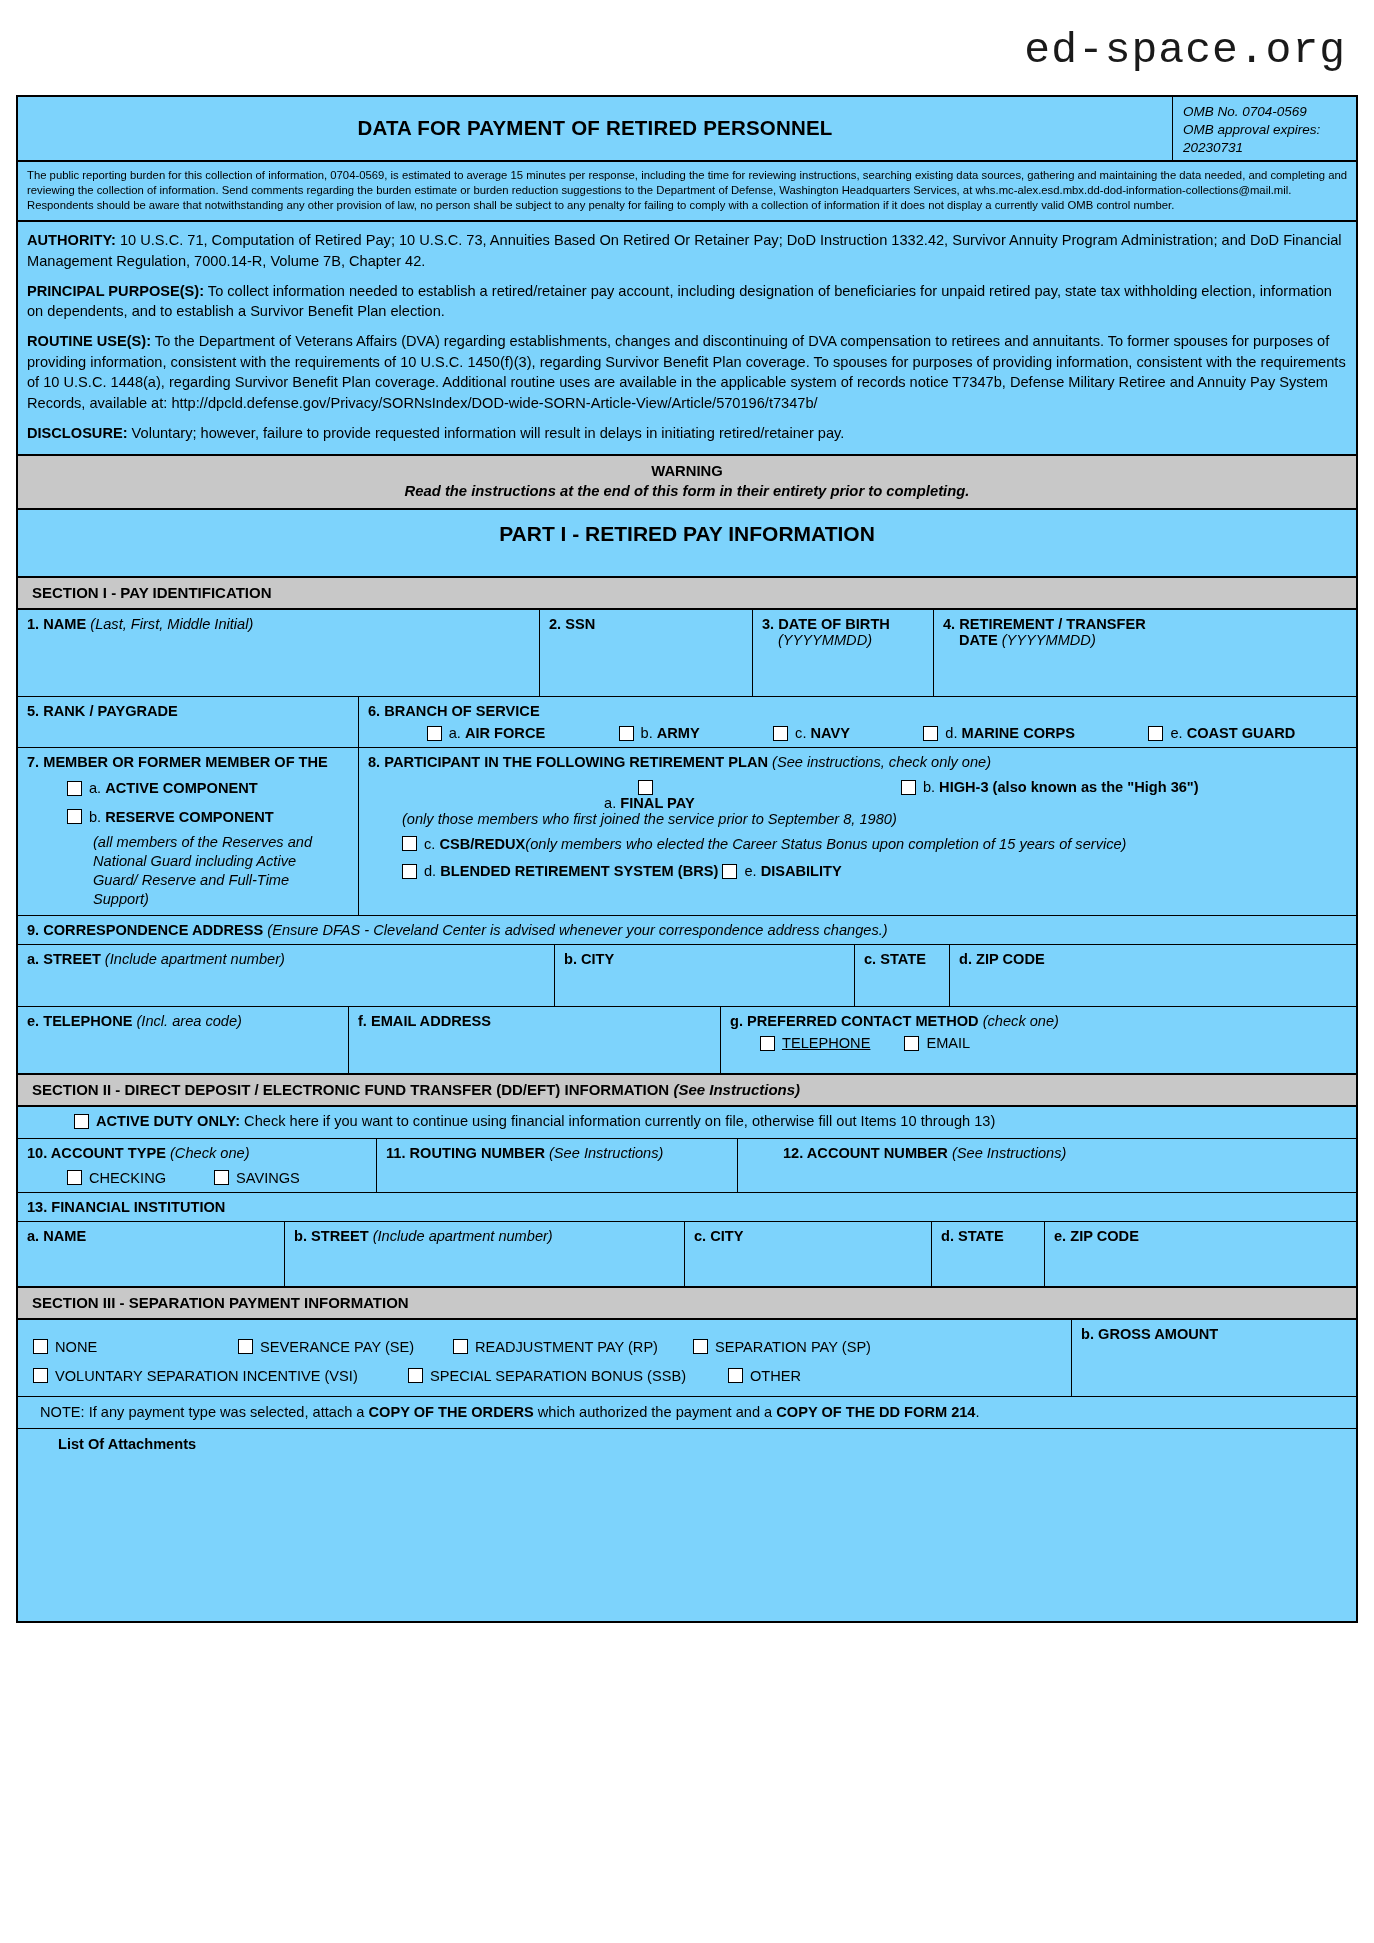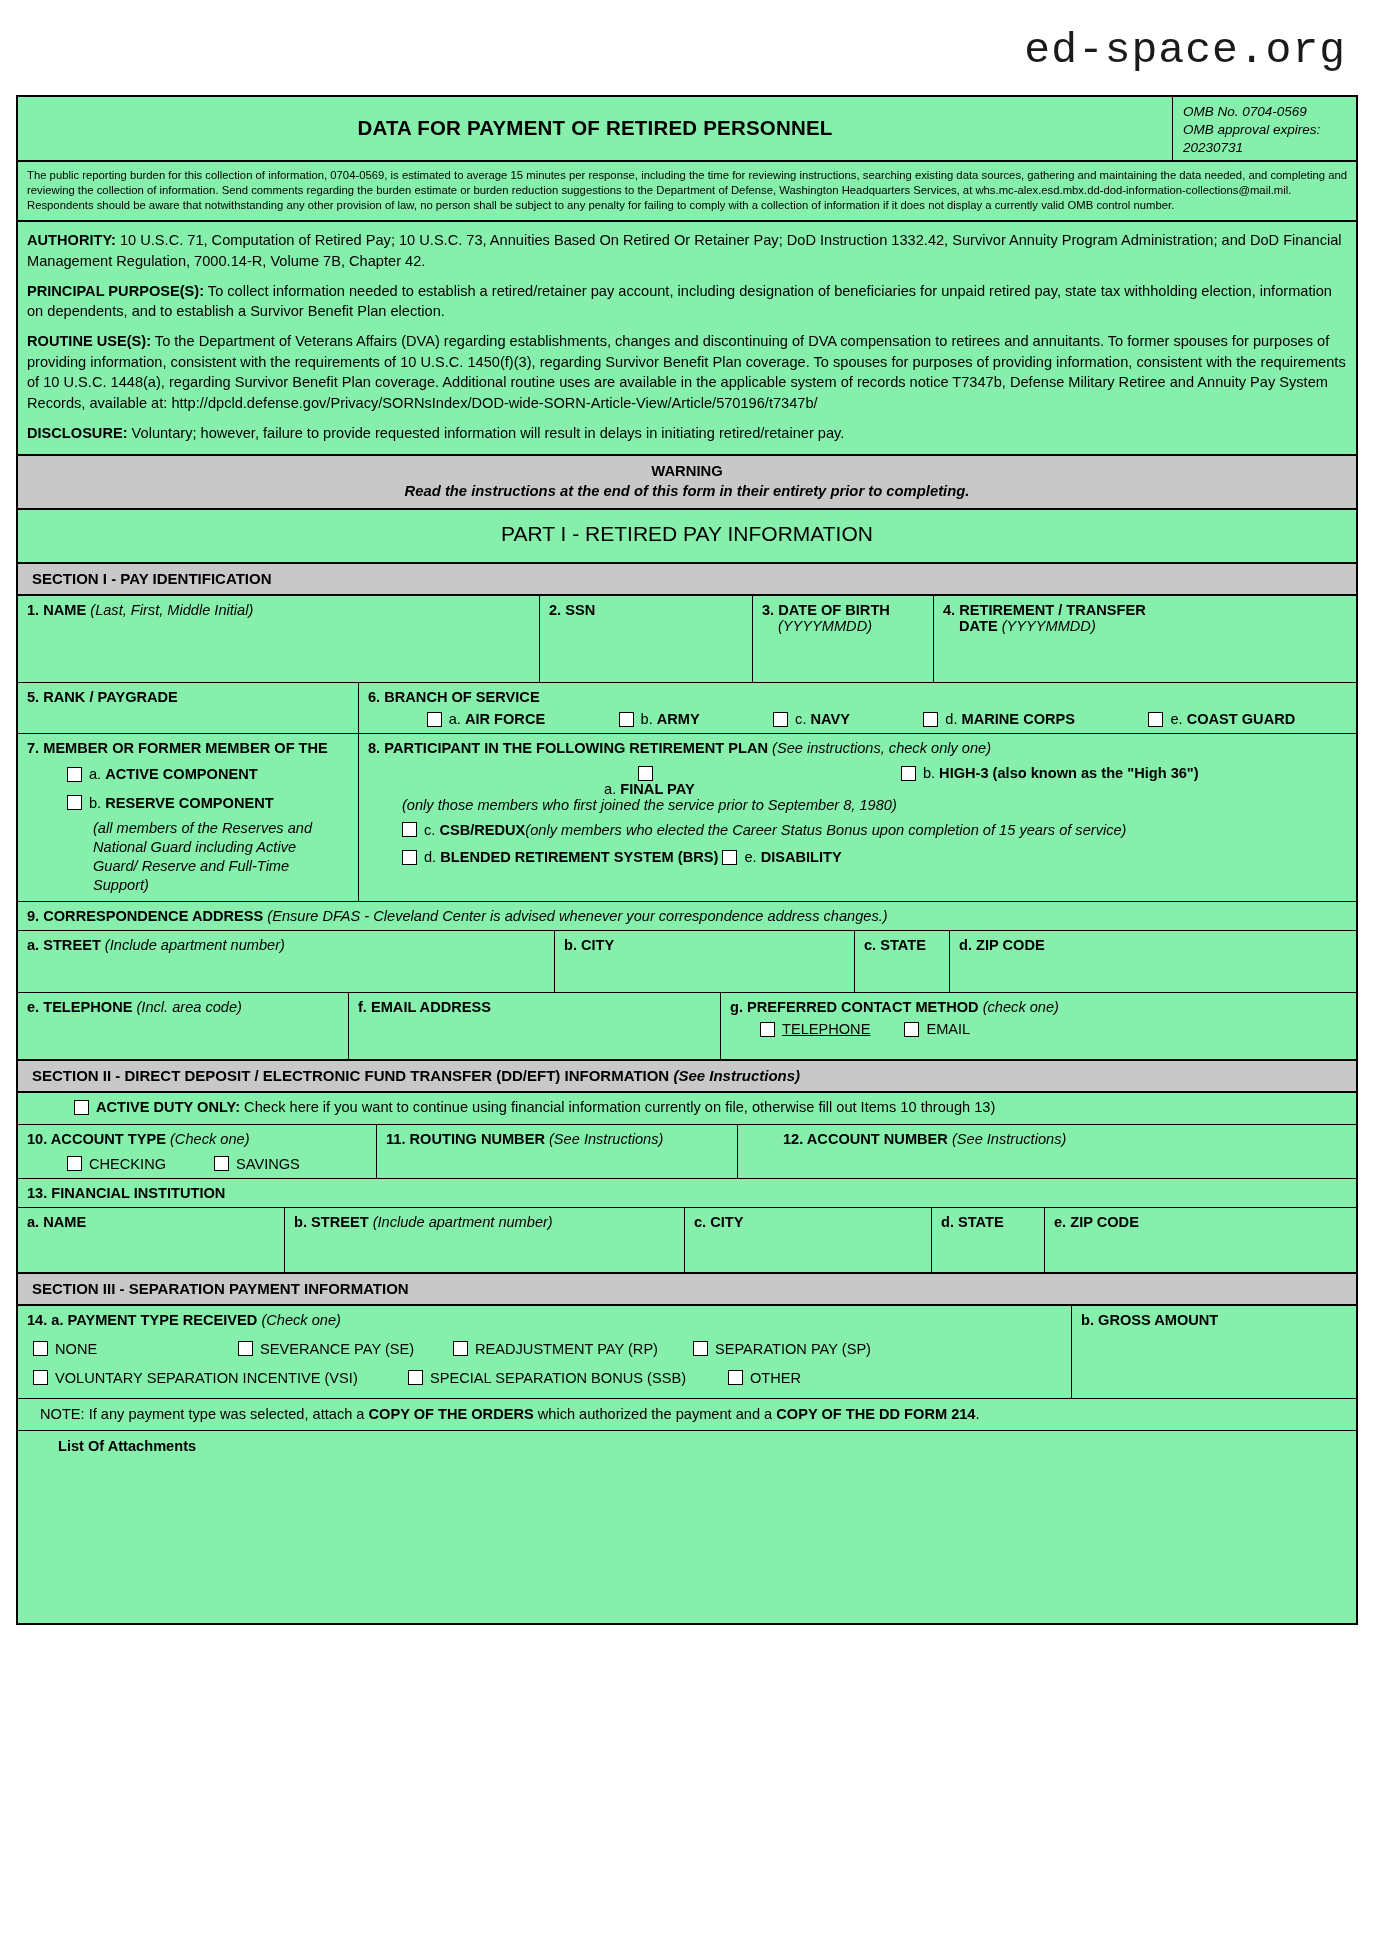--- a/index.html
+++ b/index.html
@@ -25,21 +25,21 @@
     color: #1a1a1a;
     white-space: nowrap;
   }
 
   
   .form {
     position: absolute;
     left: 16px; top: 95px;
     width: 1342px;
     border: 2.5px solid #000;
-    background: #86efac;
+    background: #7dd3fc;
   }
 
   .row { display: flex; width: 100%; }
   .cell { position: relative; }
   .bb { border-bottom: 1.6px solid #000; }
   .bl { border-left: 1.6px solid #000; }
   .bb-hv { border-bottom: 2.5px solid #000; }
 
   
   .titlerow { display: flex; align-items: stretch; }
@@ -84,22 +84,22 @@
     padding: 5px 4px 7px;
     font-size: 14.8px;
     line-height: 1.38;
   }
   .warning .w1 { font-weight: bold; }
   .warning .w2 { font-style: italic; font-weight: bold; }
 
   
   .parthdr {
     text-align: center;
-    font-size: 21px; font-weight: normal;
-    padding: 12px 4px 16px;
+    font-size: 21px; font-weight: bold;
+    padding: 12px 4px 30px;
   }
 
   
   .sectionband {
     background: #c8c8c8;
     font-size: 15px; font-weight: bold;
     padding: 6px 4px 7px 14px;
   }
   .sectionband .norm { font-weight: bold; font-style: italic; }
 
@@ -400,24 +400,20 @@
       </div>
       <div class="cell fld bl" style="flex:1;">
         <span class="lbl">e. ZIP CODE</span>
       </div>
     </div>
 
     <div class="sectionband bb-hv">SECTION III - SEPARATION PAYMENT INFORMATION</div>
 
     <div class="row bb">
       <div class="cell fld" style="flex:1;padding-bottom:12px;">
-        <div>
-          <span class="lbl">14. a. PAYMENT TYPE RECEIVED</span>
-          <span class="it">(Check one)</span>
-        </div>
         <div class="cbrow" style="margin-top:13px;padding-left:6px;">
           <label class="cbitem" style="width:205px;">
               <span class="cb"></span>
               <span class="tn">NONE</span>
             </label>
           <label class="cbitem" style="width:215px;">
               <span class="cb"></span>
               <span class="tn">SEVERANCE PAY (SE)</span>
             </label>
           <label class="cbitem" style="width:240px;">

